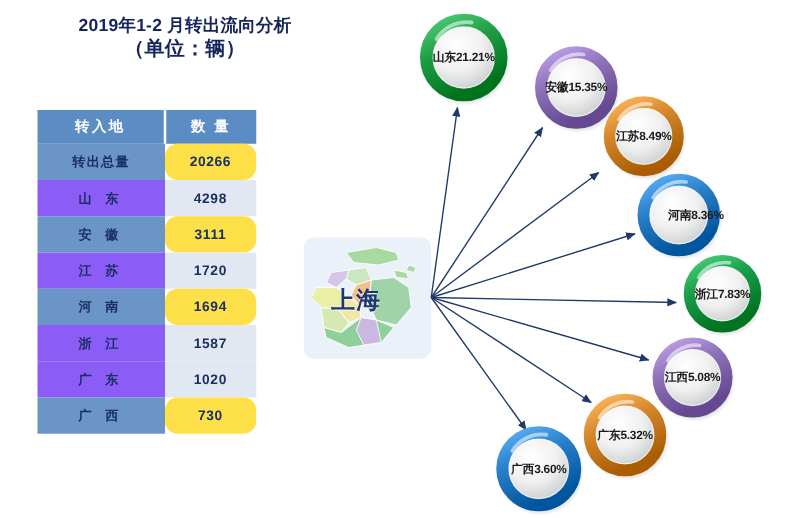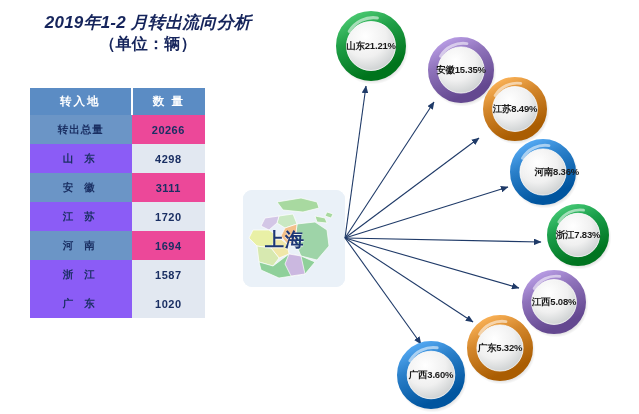--- a/index.html
+++ b/index.html
@@ -20,21 +20,21 @@
     position: absolute;
     left: 8px;
     top: 12px;
     width: 280px;
     text-align: center;
     color: #16255c;
     font-weight: bold;
     line-height: 1.28;
     letter-spacing: 0.2px;
   }
-  #title-line1 { font-size: 17px; display: block; font-style: italic; }
+  #title-line1 { font-size: 14px; display: block; }
   #title-line2 { font-size: 16px; display: block; }
 
   
   #data-table {
     position: absolute;
     left: 30px;
     top: 88px;
     width: 175px;
     border-collapse: collapse;
     font-size: 10.5px;
@@ -63,21 +63,21 @@
   }
   .cell-region.total { letter-spacing: 1px; }
   .cell-value {
     color: #1a2f63;
     letter-spacing: 0.5px;
     border-bottom: 1px solid #ffffff;
     font-size: 11px;
   }
   tr.row-odd  .cell-region { background: #6b95c6; }
   tr.row-even .cell-region { background: #8b5cf6; }
-  tr.row-odd  .cell-value  { background: #ec4899; }
+  tr.row-odd  .cell-value  { background: #fde047; border-radius: 10px; }
   tr.row-even .cell-value  { background: #e2e8f1; }
 
   
   #map-card {
     position: absolute;
     left: 243px;
     top: 190px;
     width: 102px;
     height: 97px;
     border-radius: 9px;
@@ -158,20 +158,24 @@
         <td class="cell-region">河  南</td>
         <td class="cell-value">1694</td>
       </tr>
       <tr class="row-even">
         <td class="cell-region">浙  江</td>
         <td class="cell-value">1587</td>
       </tr>
       <tr class="row-even">
         <td class="cell-region">广  东</td>
         <td class="cell-value">1020</td>
+      </tr>
+      <tr class="row-odd">
+        <td class="cell-region">广  西</td>
+        <td class="cell-value">730</td>
       </tr>
     </tbody>
 </table>
 
 <div id="map-card">
   <svg width="102" height="97" viewBox="0 0 102 97">
     <rect x="0" y="0" width="102" height="97" fill="#eaf1f8"></rect>
 
     <path d="M34 12 L58 8 L74 12 L76 18 L60 22 L40 20 Z" fill="#a8d9a0" stroke="#ffffff" stroke-width="0.7"></path>
 

